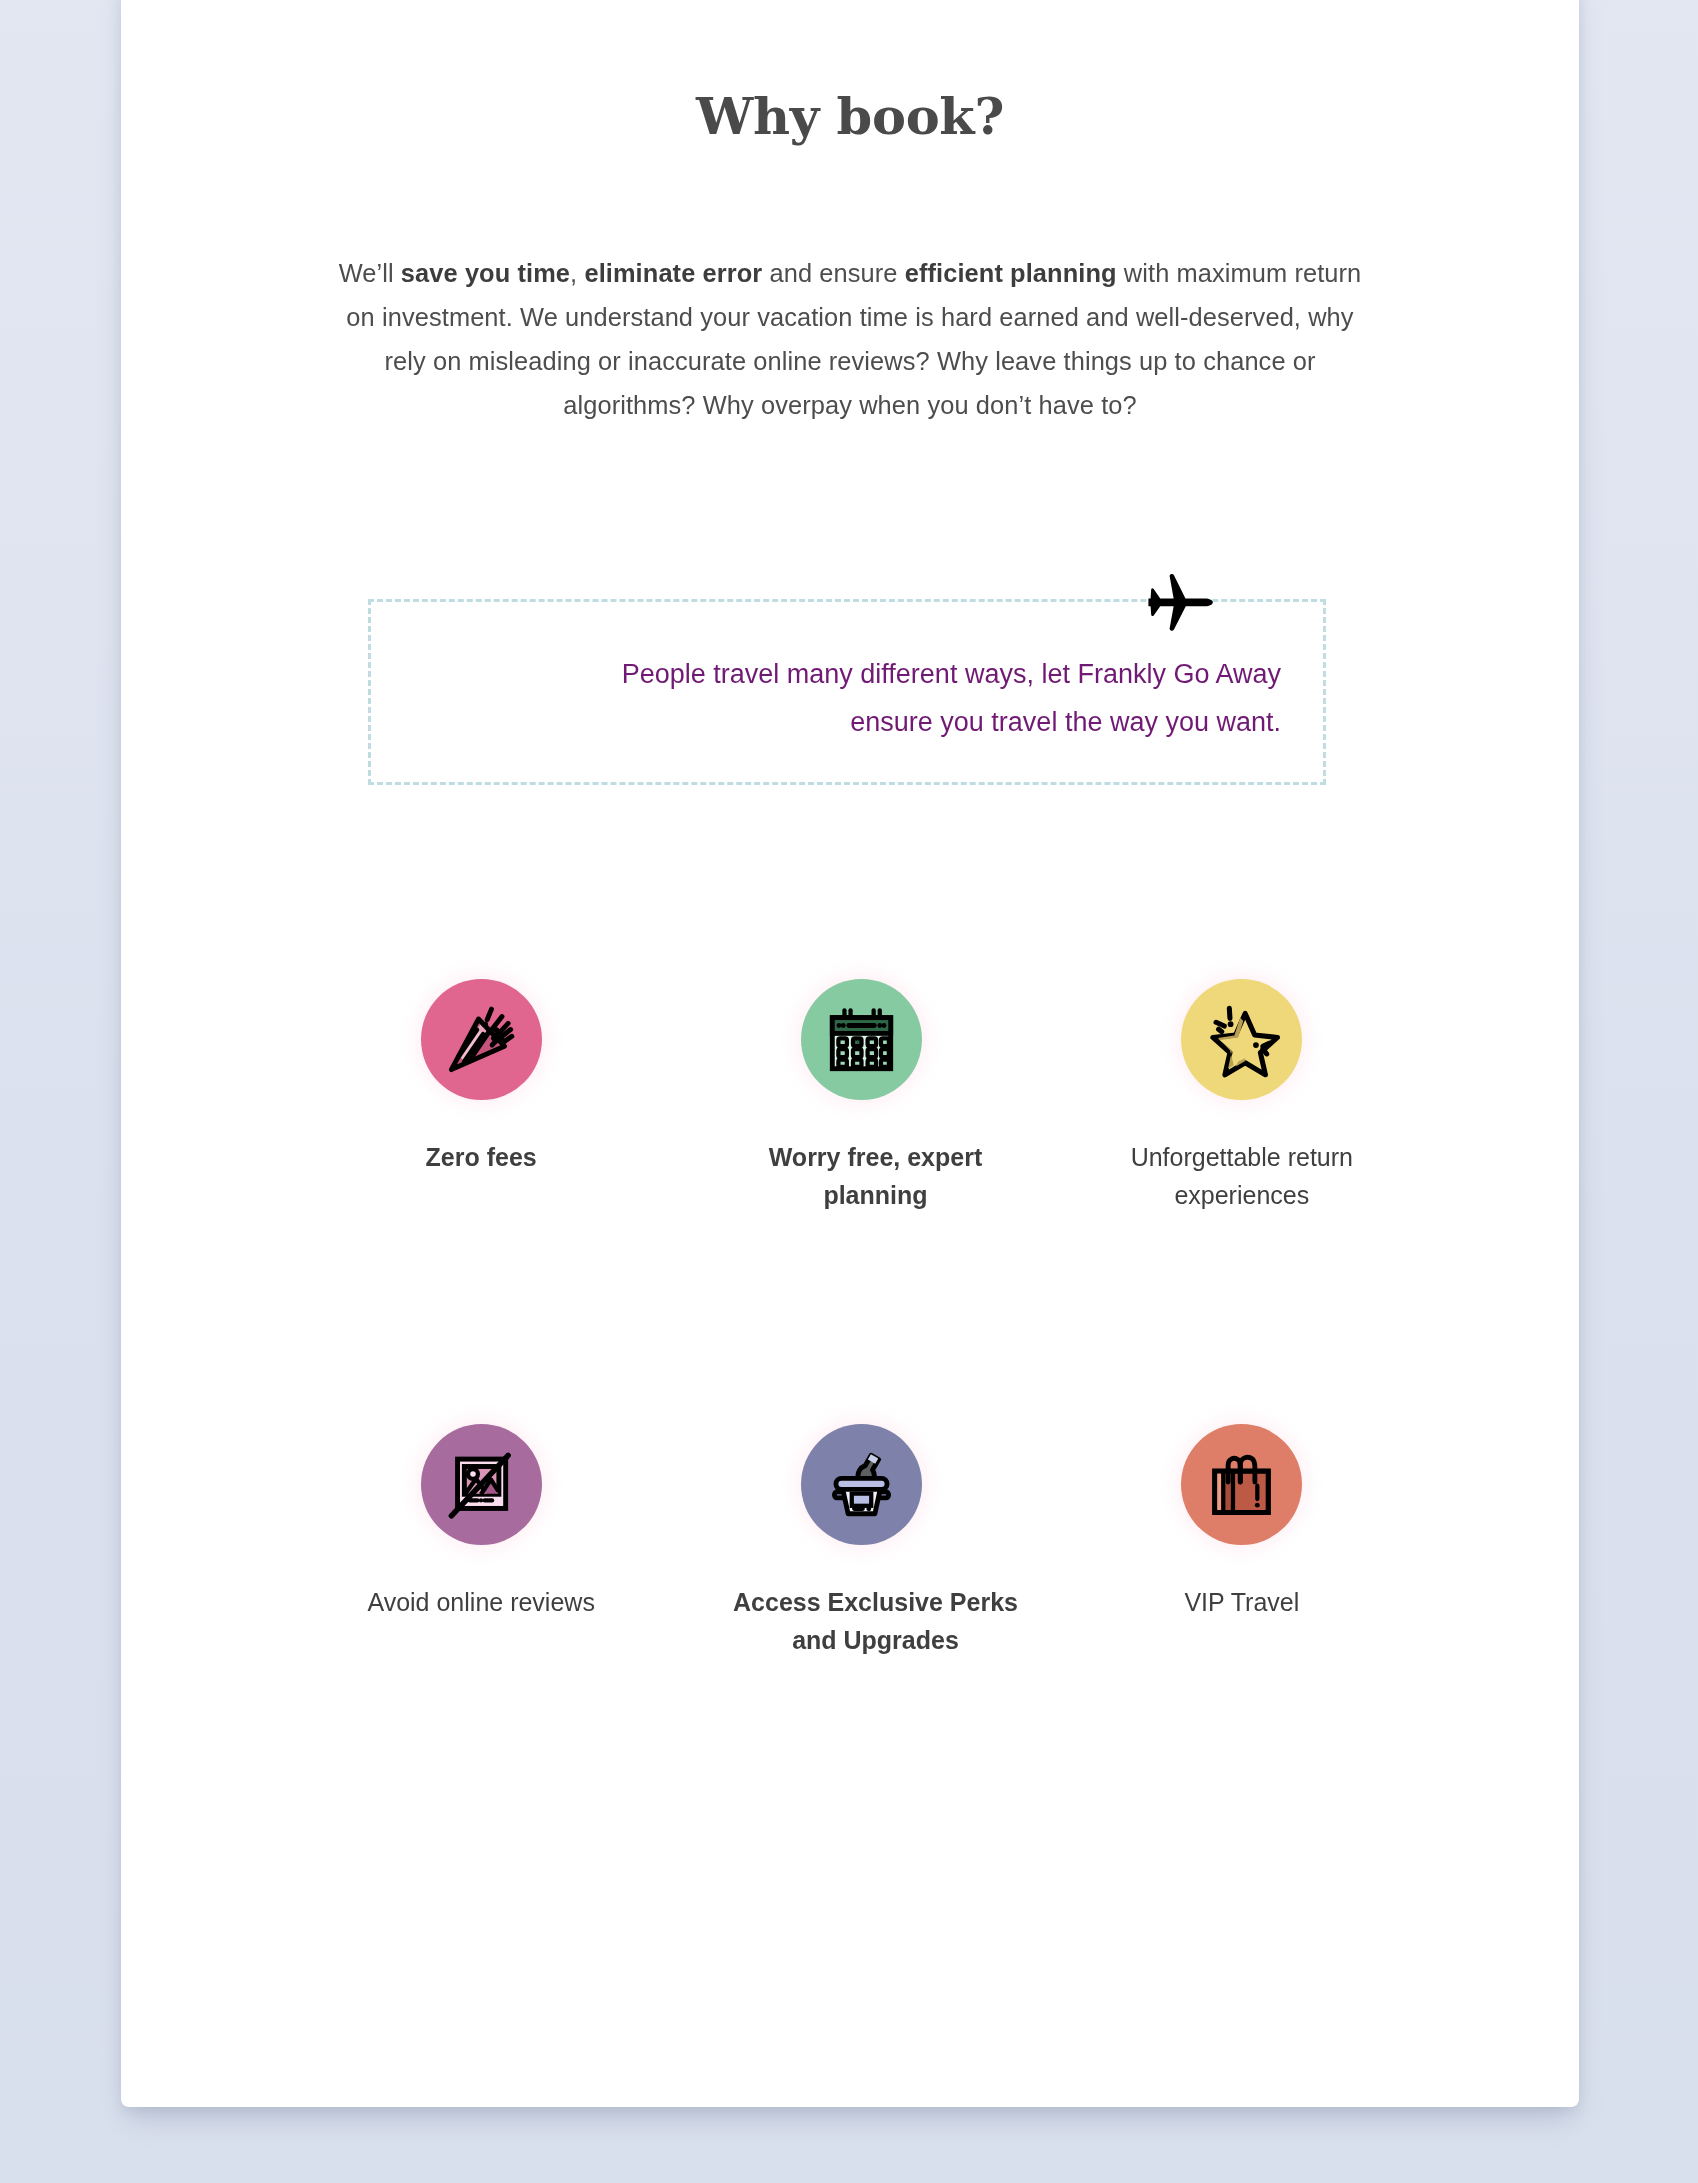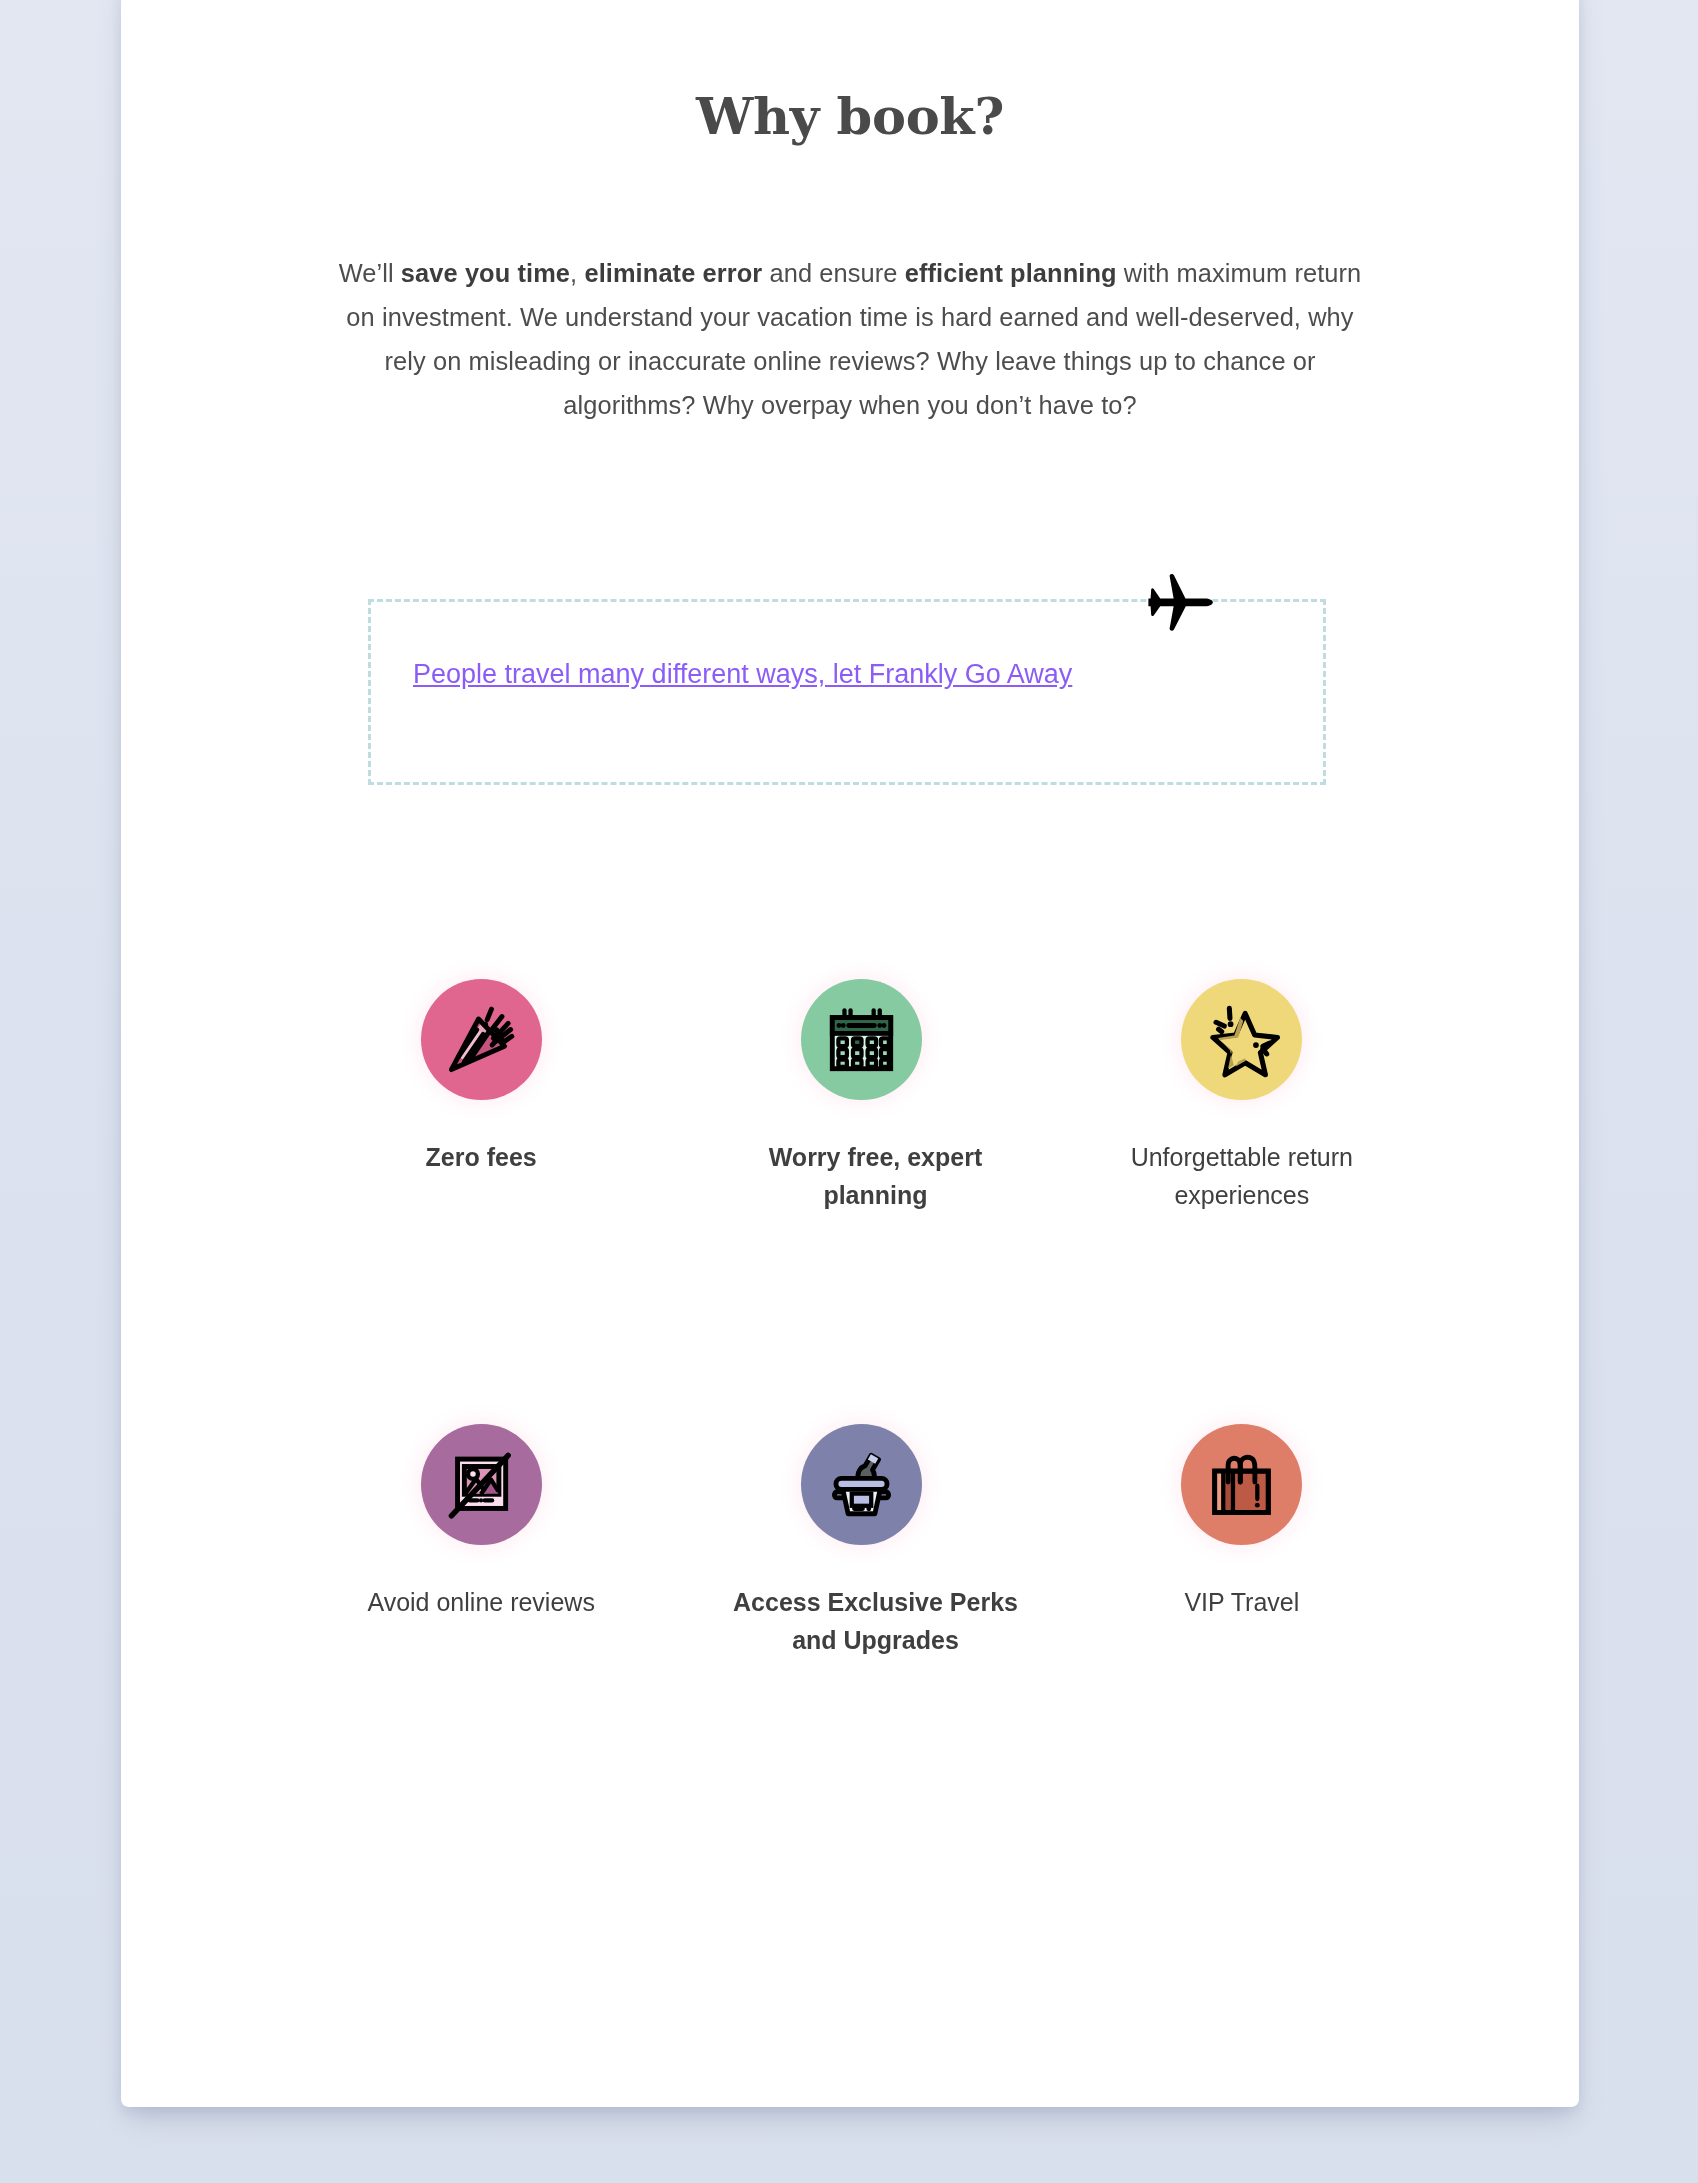--- a/index.html
+++ b/index.html
@@ -89,26 +89,25 @@
     inset: 0;
     border: 3.1px dashed #bfdde1;
     background: transparent;
   }
   .callout-text {
     position: absolute;
     left: 50%;
     transform: translateX(-50%);
     top: 51px;
     width: 868px;
-    text-align: left;
+    text-align: right;
     font-size: 27px;
     line-height: 48px;
-    color: #8b5cf6;
+    color: #701a75;
     font-weight: 400;
-    text-decoration: underline;
   }
   .plane-icon {
     position: absolute;
     left: 767px;
     top: -27px;
     width: 81px;
     height: 60px;
     color: #000;
   }
   .plane-icon svg { display: block; width: 100%; height: 100%; }
@@ -167,20 +166,21 @@
 
     <div class="callout-wrap">
       <div class="callout-box" style="border-color: rgb(191, 221, 225);"></div>
       <div class="plane-icon">
         <svg viewBox="0 0 130 96" xmlns="http://www.w3.org/2000/svg" aria-hidden="true">
           <path fill="currentColor" d="M56.5 4 C58 2.5 61 2.5 62.5 5 L81 42.2 L112 42.2 C120 42.2 125 45.3 125 48.6 C125 51.9 120 55 112 55 L81.5 55 L62.5 92 C61 94.5 58 94.5 56.5 93 L55.5 91 L62 55 L40.5 55 L30 69.5 C29 71 26.5 71 26 69 L25 55 L21.5 55 L21.5 42.2 L25 42.2 L26 27.5 C26.5 25.5 29 25.5 30 27 L40.5 42.2 L62 42.2 L55.5 6 Z"></path>
         </svg>
       </div>
       <div class="callout-text">
         <div>People travel many different ways, let Frankly Go Away</div>
+        <div>ensure you travel the way you want.</div>
       </div>
     </div>
 
     <div class="features">
 
       <div class="feature-row row-1">
 
         <div class="feature-cell">
           <div class="icon-circle" id="c-r1-0" style="background: rgb(224, 101, 143);">
             <svg width="74" height="74" viewBox="0 0 120 120" xmlns="http://www.w3.org/2000/svg">

